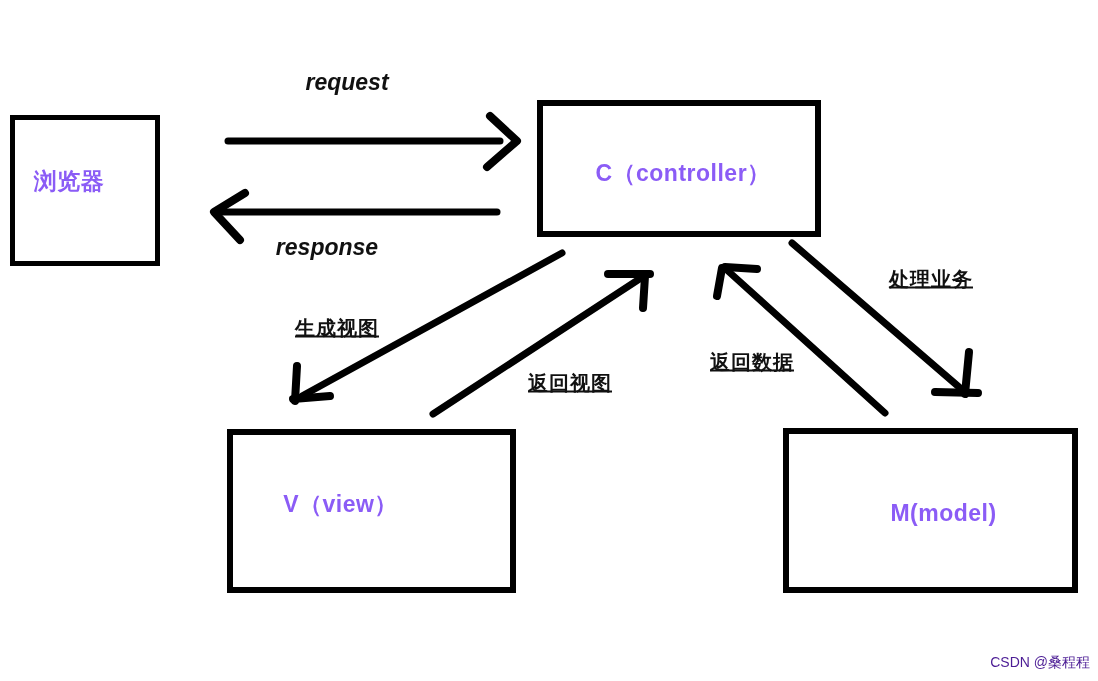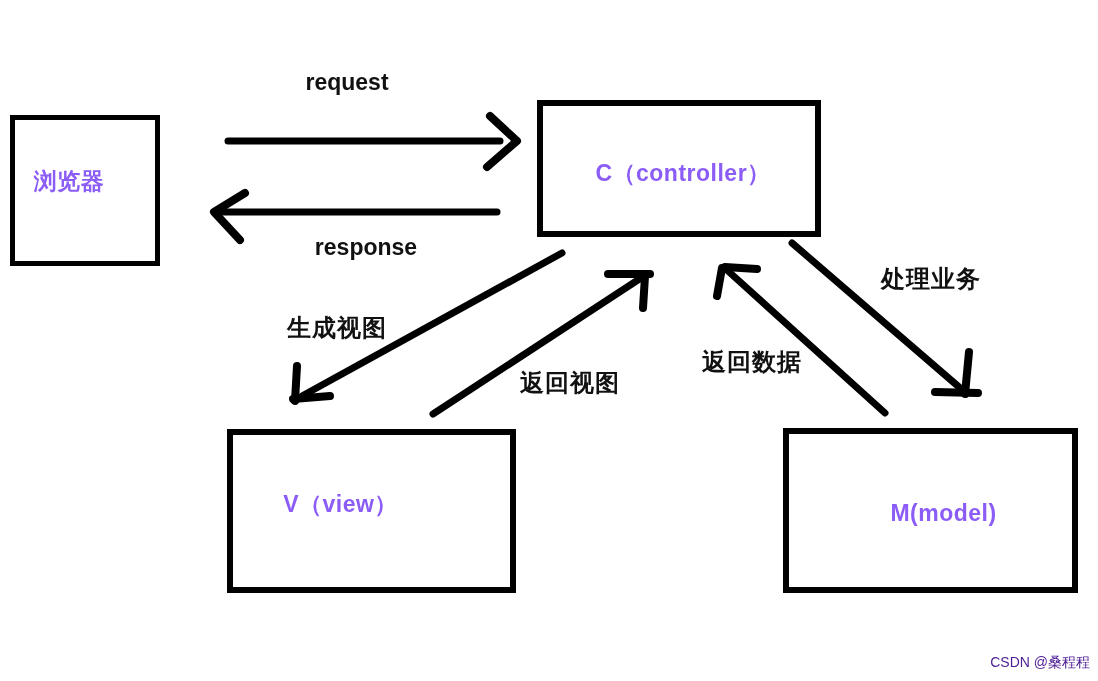--- a/index.html
+++ b/index.html
@@ -49,25 +49,25 @@
   .node-view       .node-label { left: -31px; top: -7px; }
   .node-model      .node-label { left: 13px;  top: 3px;  }
 
   .edge-label {
     position: absolute;
     transform: translate(-50%, -50%);
     font-weight: bold;
     color: #111111;
     white-space: nowrap;
   }
-  .edge-label.en { font-size: 23px; }
-  .edge-label.zh { font-size: 24px; letter-spacing: 1px; }
+  .edge-label.en { font-size: 23px; font-style: italic; }
+  .edge-label.zh { font-size: 20px; letter-spacing: 1px; text-decoration: underline; }
 
   .label-request         { left: 347px; top: 82px;  }
-  .label-response        { left: 366px; top: 247px; }
+  .label-response        { left: 327px; top: 247px; }
   .label-generate-view   { left: 337px; top: 328px; }
   .label-return-view     { left: 570px; top: 383px; }
   .label-handle-business { left: 931px; top: 279px; }
   .label-return-data     { left: 752px; top: 362px; }
 
   .watermark {
     position: absolute;
     right: 8px;
     bottom: 9px;
     font-size: 14px;

